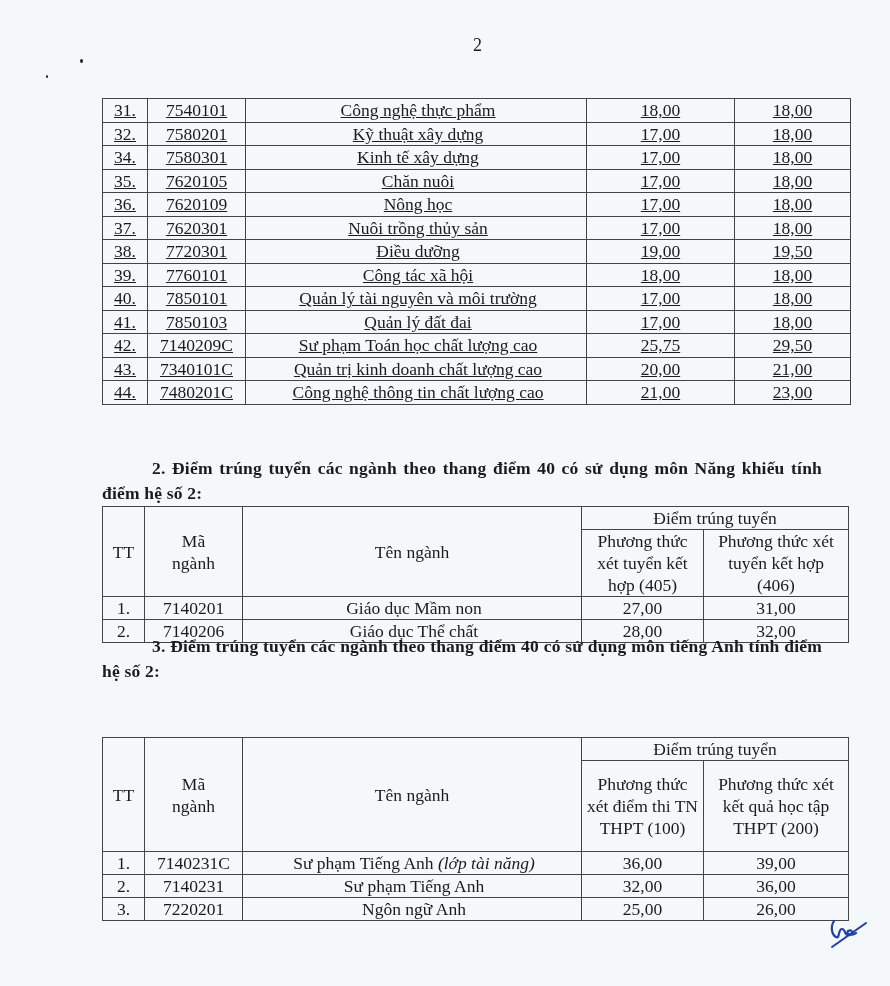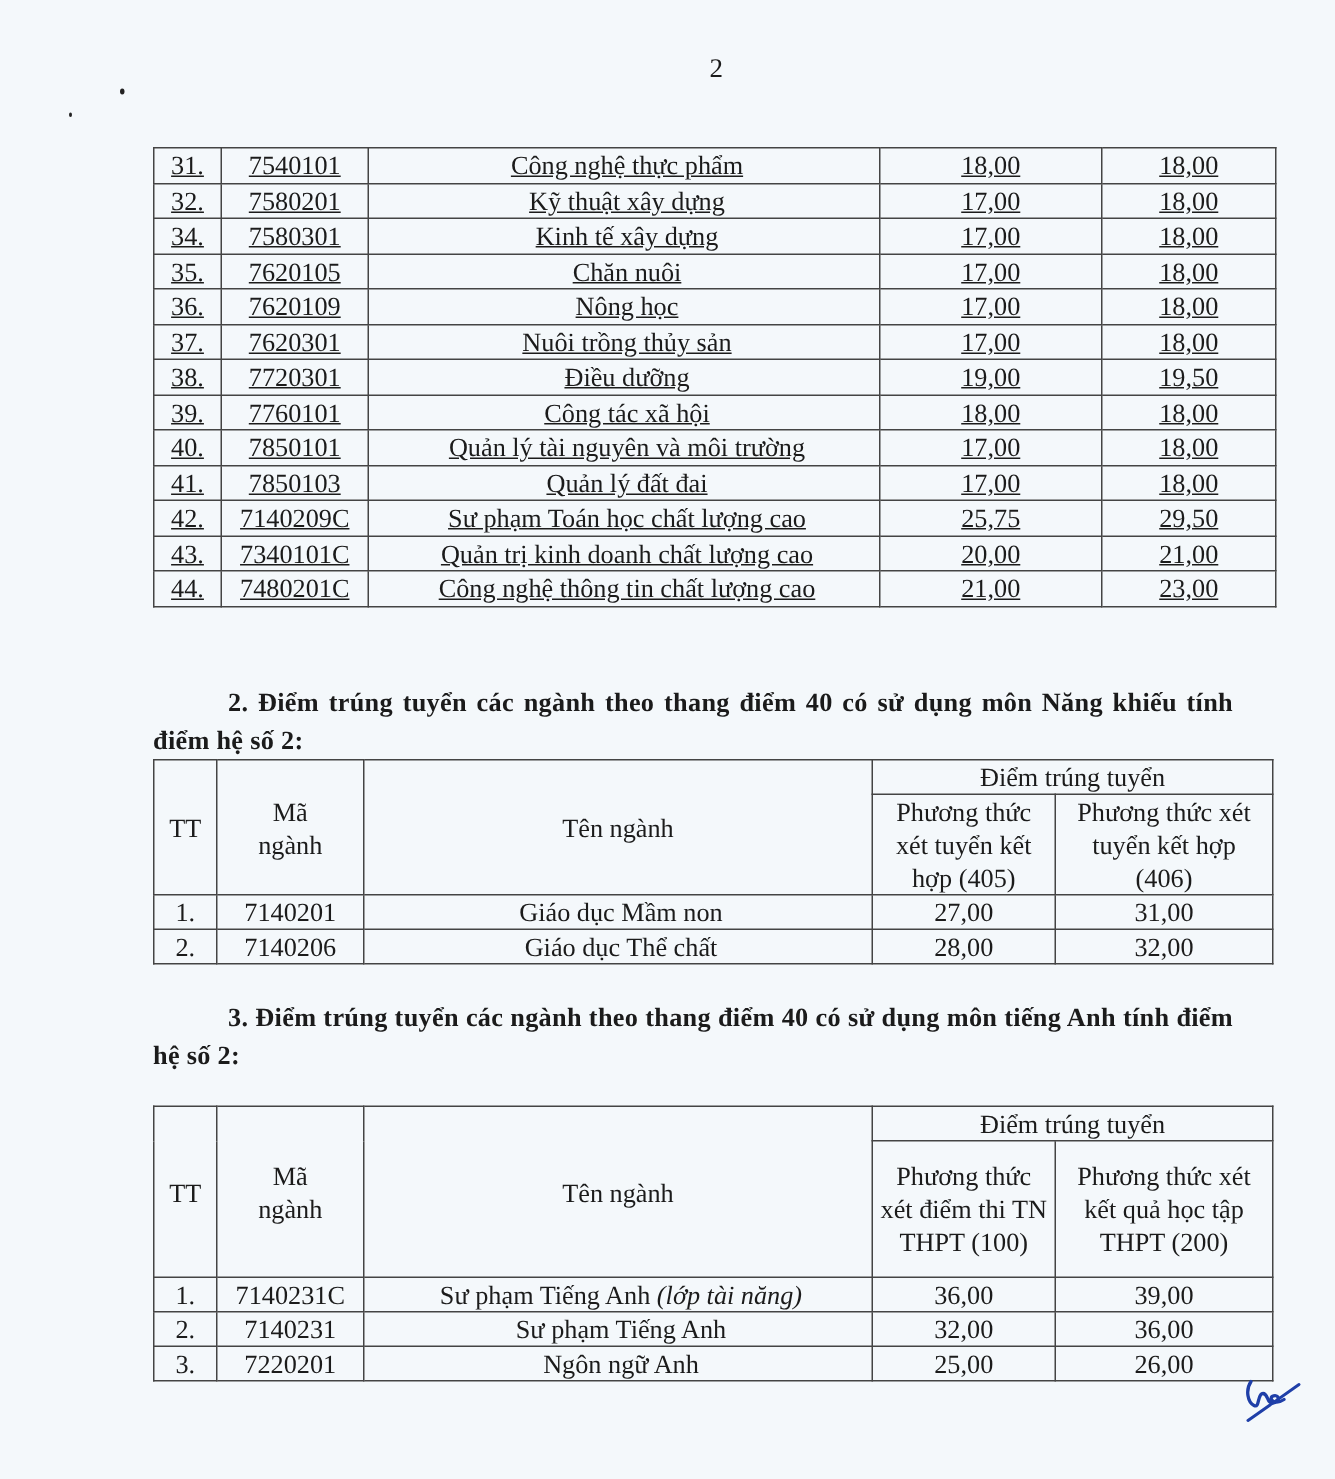--- a/index.html
+++ b/index.html
@@ -58,21 +58,21 @@
       left: 102px;
       width: 720px;
       font-weight: bold;
       font-size: 17.5px;
       line-height: 25px;
       text-indent: 50px;
       letter-spacing: 0.2px;
       text-align: justify;
     }
     #heading2 { top: 456px; }
-    #heading3 { top: 666px; }
+    #heading3 { top: 634px; }
 
     #table2 { left: 102px; top: 506px; width: 746px; }
     #table3 { left: 102px; top: 737px; width: 746px; }
 
     .italic { font-style: italic; }
 
     .signature {
       position: absolute;
       left: 828px;
       top: 917px;

